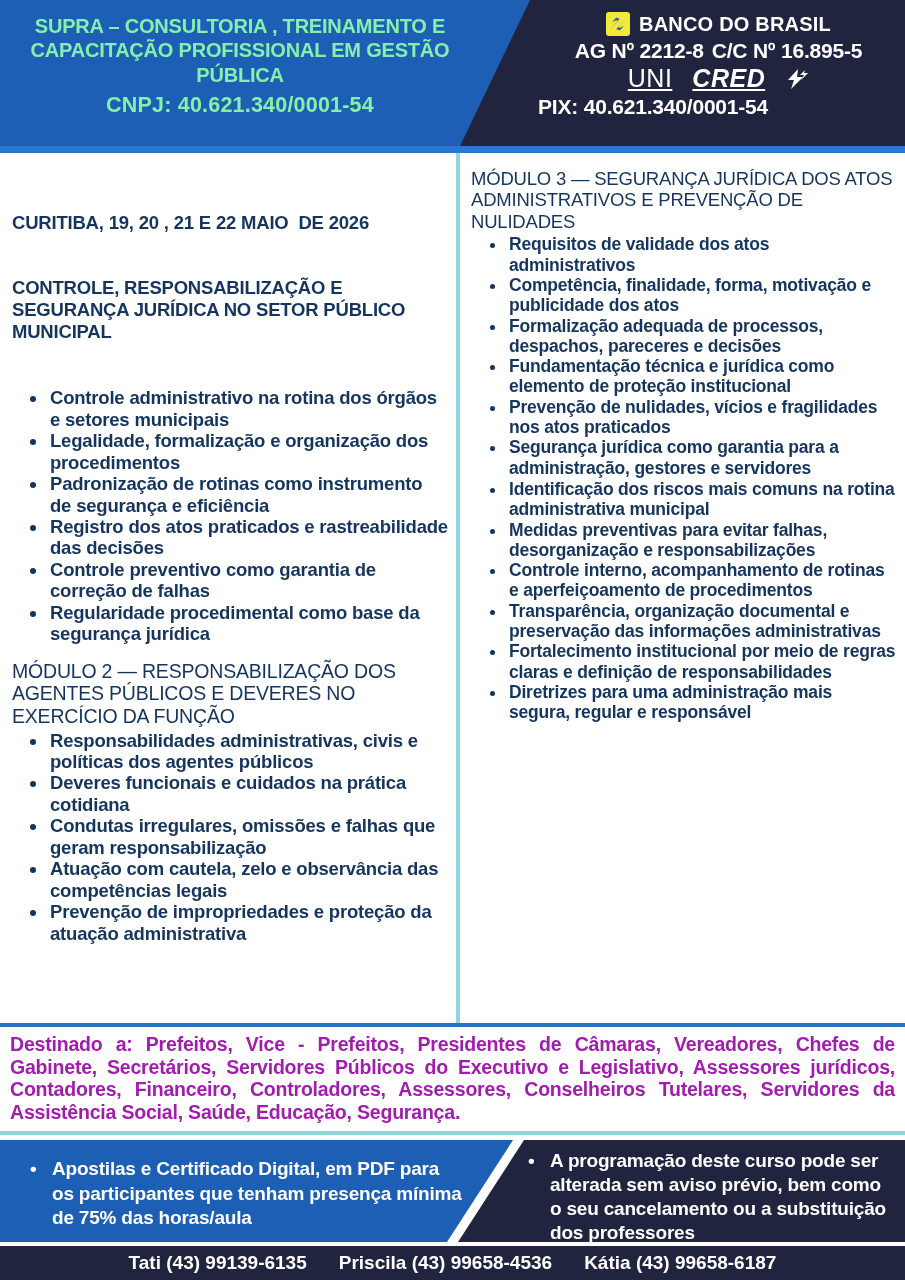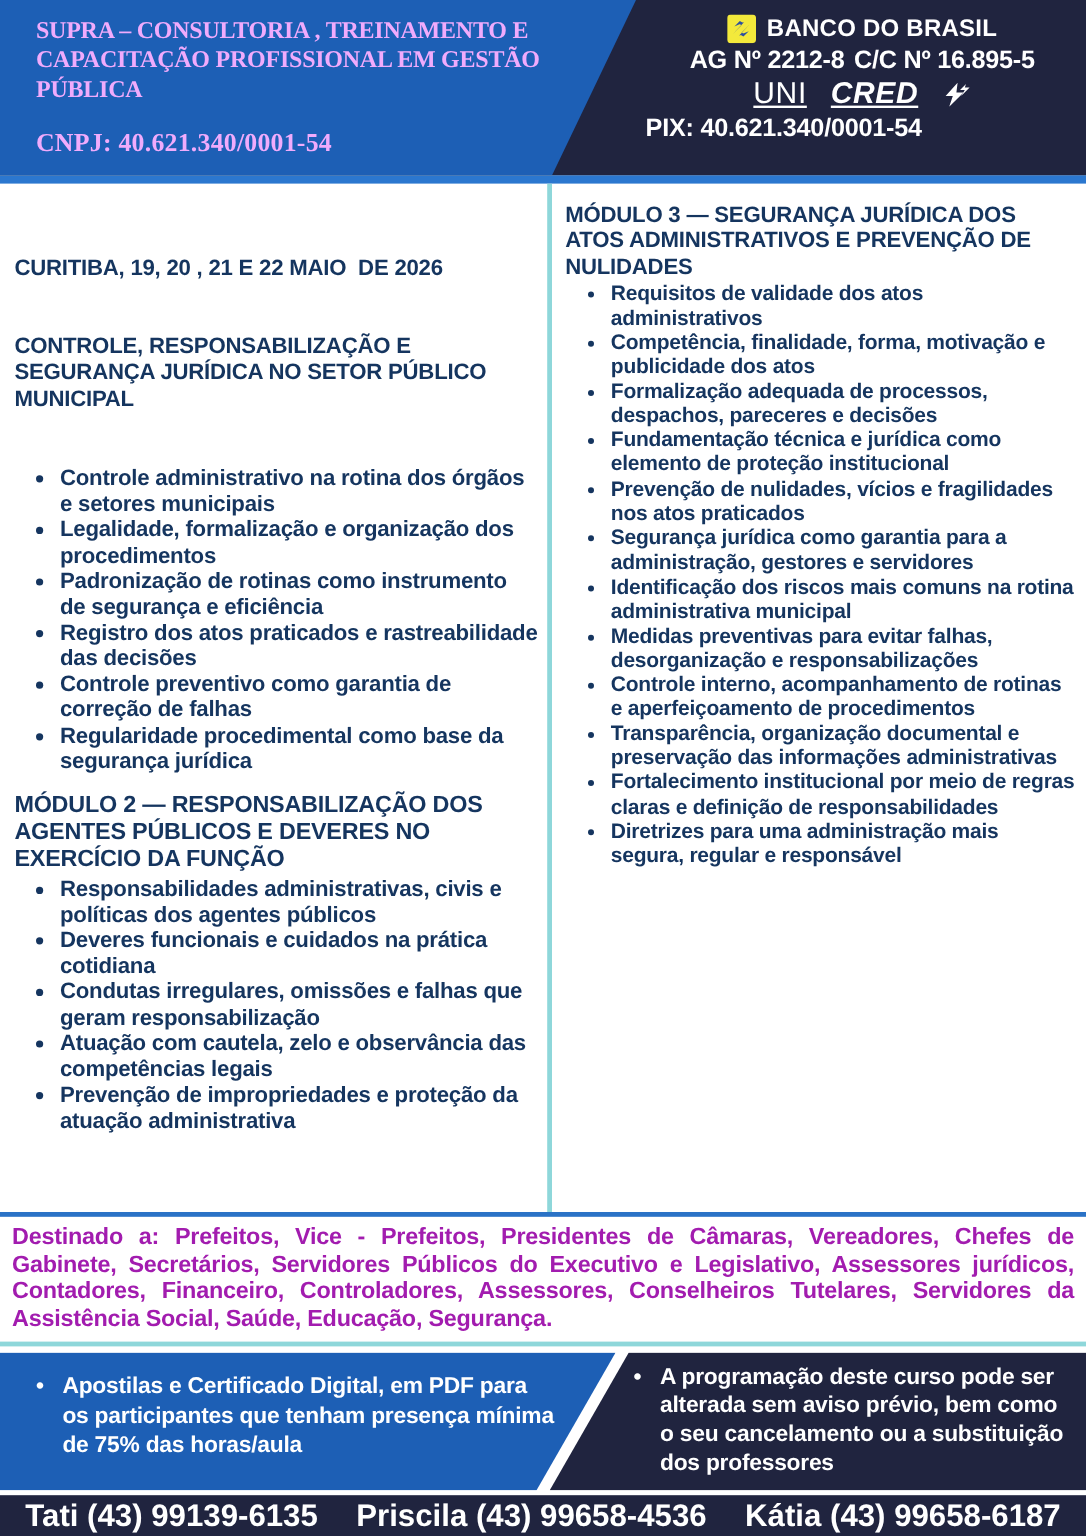--- a/index.html
+++ b/index.html
@@ -7,23 +7,23 @@
     position:relative;width:905px;height:1280px;overflow:hidden;
     font-family:"Liberation Sans",sans-serif;background:#ffffff;
     letter-spacing:-0.2px;
     display:flex;flex-direction:column;
   }
   
   .header{position:relative;height:146px;background:#20243f;flex:0 0 auto;}
   .header-left-bg{position:absolute;left:0;top:0;width:530px;height:100%;
     background:#1d5fb5;clip-path:polygon(0 0,100% 0,86.8% 100%,0 100%);}
   .header-left-content{position:absolute;left:0;top:14px;width:470px;
-    text-align:left;color:#f0abfc;z-index:2;padding:0 20px 0 30px;box-sizing:border-box;font-family:Liberation Serif, serif;}
+    text-align:center;color:#86efac;z-index:2;padding:0 20px 0 30px;box-sizing:border-box;}
   .header-title{font-weight:bold;font-size:20px;line-height:1.22;}
-  .header-cnpj{font-weight:bold;font-size:21.5px;margin-top:20px;letter-spacing:0.2px;}
+  .header-cnpj{font-weight:bold;font-size:21.5px;margin-top:6px;letter-spacing:0.2px;}
   .header-right-content{position:absolute;left:538px;right:6px;top:12px;
     text-align:left;color:#ffffff;z-index:2;}
   .bank-row{display:flex;align-items:center;justify-content:center;gap:9px;}
   .bb-logo{width:24px;height:24px;flex:0 0 auto;}
   .bank-name{font-weight:bold;font-size:20px;letter-spacing:0.2px;}
   .account-row{display:flex;justify-content:center;gap:8px;
     font-weight:bold;font-size:21px;margin-top:3px;}
   .unicred-row{display:flex;align-items:center;justify-content:center;gap:20px;
     font-size:25px;margin-top:1px;text-decoration:underline;}
   .unicred-uni{font-weight:400;letter-spacing:0.5px;}
@@ -32,49 +32,49 @@
   .pix-row{font-weight:bold;font-size:21px;margin-top:2px;}
   .header-strip{height:7px;background:#2b77cf;flex:0 0 auto;}
 
   
   .content{flex:1 1 auto;display:flex;overflow:hidden;color:#15355f;}
   .col{box-sizing:border-box;}
   .col-left{width:456px;padding:15px 8px 0 12px;font-size:18.5px;border-radius:16px;}
   .col-right{flex:1;border-left:4px solid #8ed7da;padding:15px 8px 0 11px;font-size:17.5px;}
   .event-title{font-weight:bold;font-size:18.5px;line-height:1.18;white-space:pre-wrap;}
   .module{margin:0;}
-  .module-heading{margin:15px 0 2px 0;font-weight:bold;font-size:19.5px;line-height:1.16;}
+  .module-heading{margin:15px 0 2px 0;font-weight:normal;font-size:19.5px;line-height:1.16;}
   .col-right .module-heading{font-size:18.5px;}
   .col-right .module:first-child .module-heading{margin-top:0;}
   .module-bullets{margin:1px 0 0 0;padding:0 0 0 36px;list-style:disc outside;
     font-weight:bold;line-height:1.16;}
   .module-bullets li{padding-left:2px;margin:0;}
 
   
   .audience{flex:0 0 auto;border-top:4px solid #2a72c6;border-bottom:4px solid #8ed7da;
     padding:6px 10px 8px 10px;color:#a21caf;font-weight:bold;font-size:19.5px;
     line-height:1.15;text-align:justify;}
 
   
-  .notes{position:relative;flex:0 0 auto;height:115px;background:#ffffff;margin-top:5px;}
+  .notes{position:relative;flex:0 0 auto;height:102px;background:#ffffff;margin-top:5px;}
   .note-left-bg{position:absolute;inset:0;background:#1d5fb5;
     clip-path:polygon(0 0,513px 0,447px 100%,0 100%);}
   .note-right-bg{position:absolute;inset:0;background:#20243f;
     clip-path:polygon(524px 0,100% 0,100% 100%,458px 100%);}
   .note-text{position:absolute;color:#ffffff;font-weight:bold;font-size:19px;
     line-height:1.3;z-index:2;padding-left:22px;}
   .note-text::before{content:"\2022";position:absolute;left:0;top:0;}
   .note-left-text{left:30px;top:17px;width:410px;}
   .note-right-text{left:528px;top:9px;right:14px;line-height:1.27;}
 
   
   .footer-gap{height:4px;background:#ffffff;flex:0 0 auto;}
   .footer{flex:0 0 auto;height:34px;background:#20243f;display:flex;
     align-items:center;justify-content:center;gap:32px;color:#ffffff;
-    font-weight:bold;font-size:26px;letter-spacing:0;}
+    font-weight:bold;font-size:19px;letter-spacing:0;}
 </style>
 </head>
 <body>
 
 <div class="page">
 
   <div class="header">
     <div class="header-left-bg"></div>
     <div class="header-left-content">
       <div class="header-title">SUPRA – CONSULTORIA , TREINAMENTO E CAPACITAÇÃO PROFISSIONAL EM GESTÃO PÚBLICA</div>

